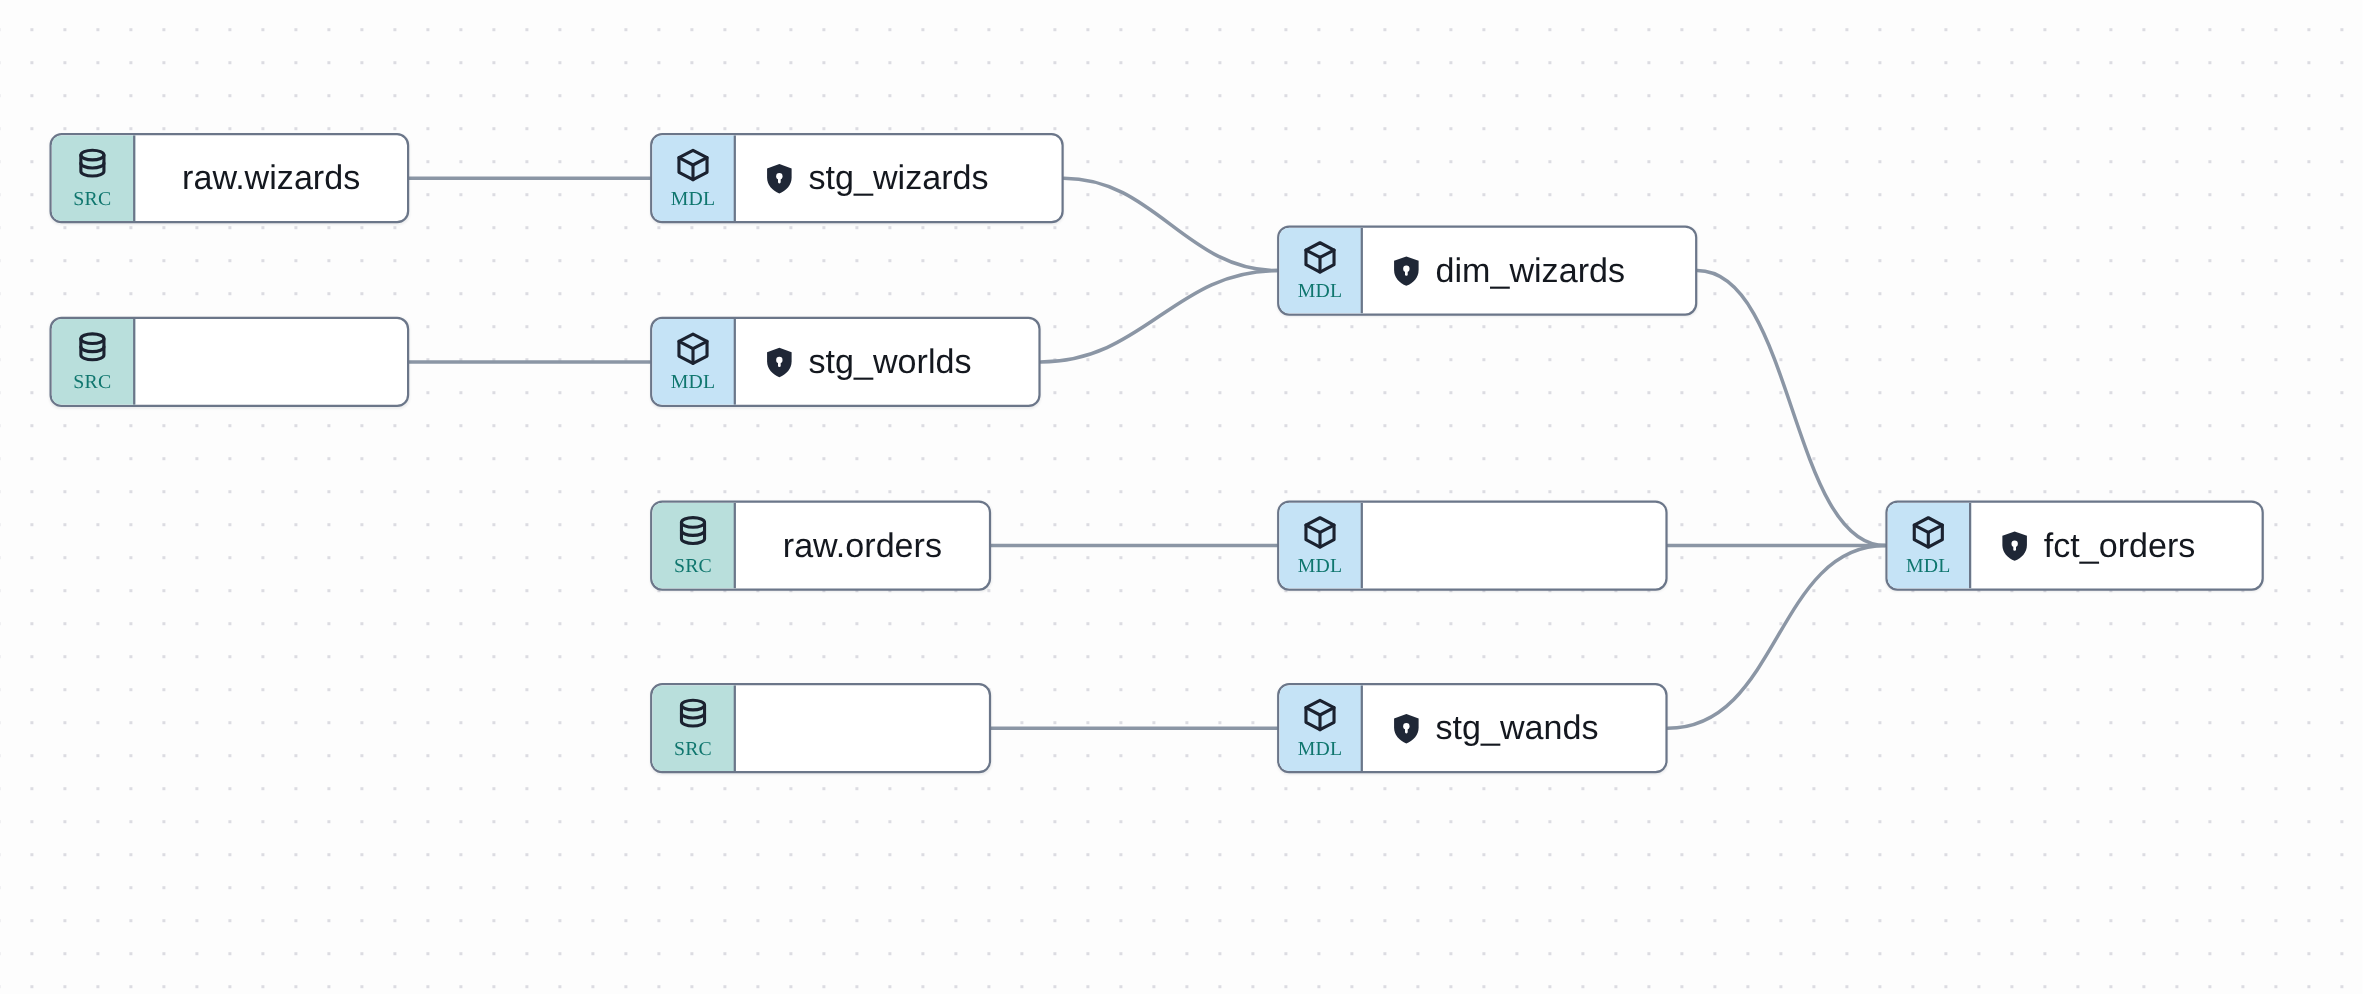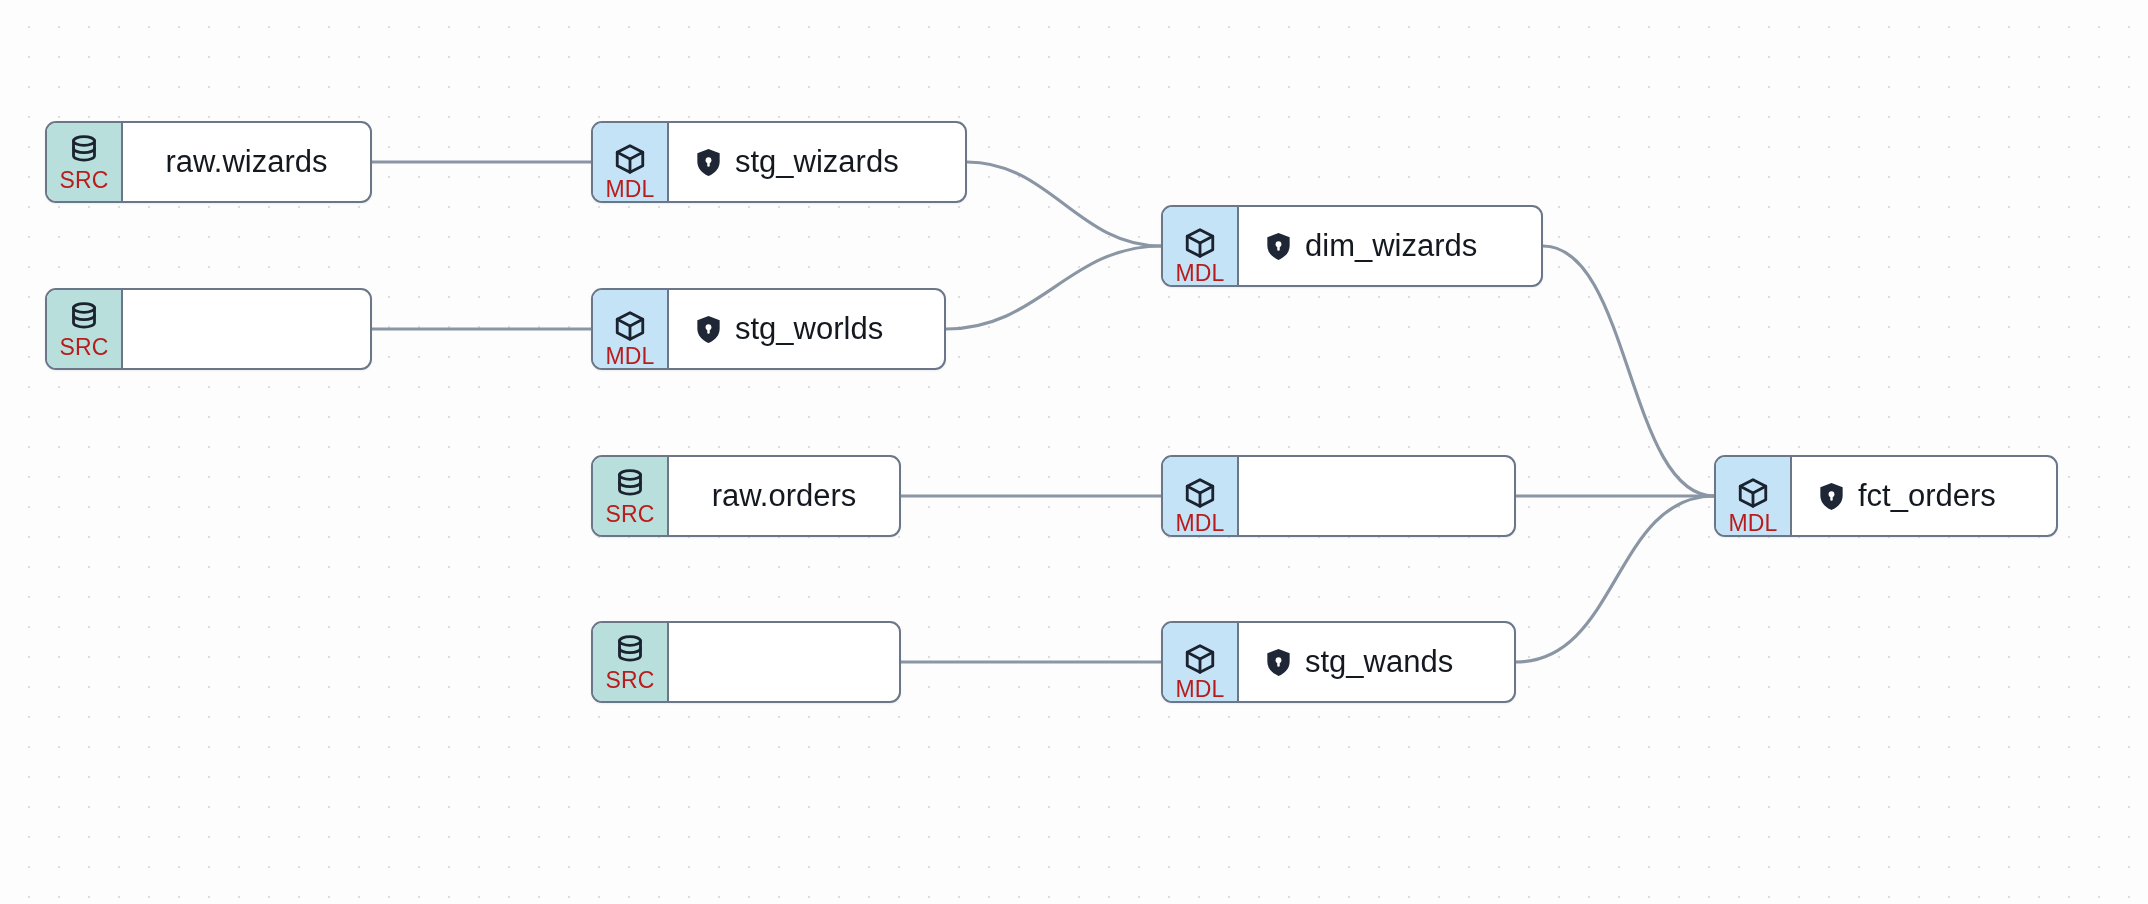--- a/index.html
+++ b/index.html
@@ -35,28 +35,28 @@
     flex:0 0 76px;
     display:flex;
     flex-direction:column;
     align-items:center;
     justify-content:center;
     border-right:2.2px solid #6b7689;
     box-sizing:border-box;
     gap:1px;
   }
   .badge.src{background:#b9dfdc;}
-  .badge.mdl{background:#c5e3f6;justify-content:flex-end;}
+  .badge.mdl{background:#c5e3f6;}
   .badge svg{display:block;}
   .badge-text{
-    font-size:23px;
+    font-size:18px;
     line-height:24px;
-    color:#b91c1c;
+    color:#0f766e;
     letter-spacing:.2px;
-    font-family:Liberation Sans, sans-serif;
+    font-family:Liberation Serif, serif;
   }
   .body{
     flex:1 1 auto;
     display:flex;
     align-items:center;
     justify-content:center;
     gap:13px;
     padding:0 20px;
     box-sizing:border-box;
   }

